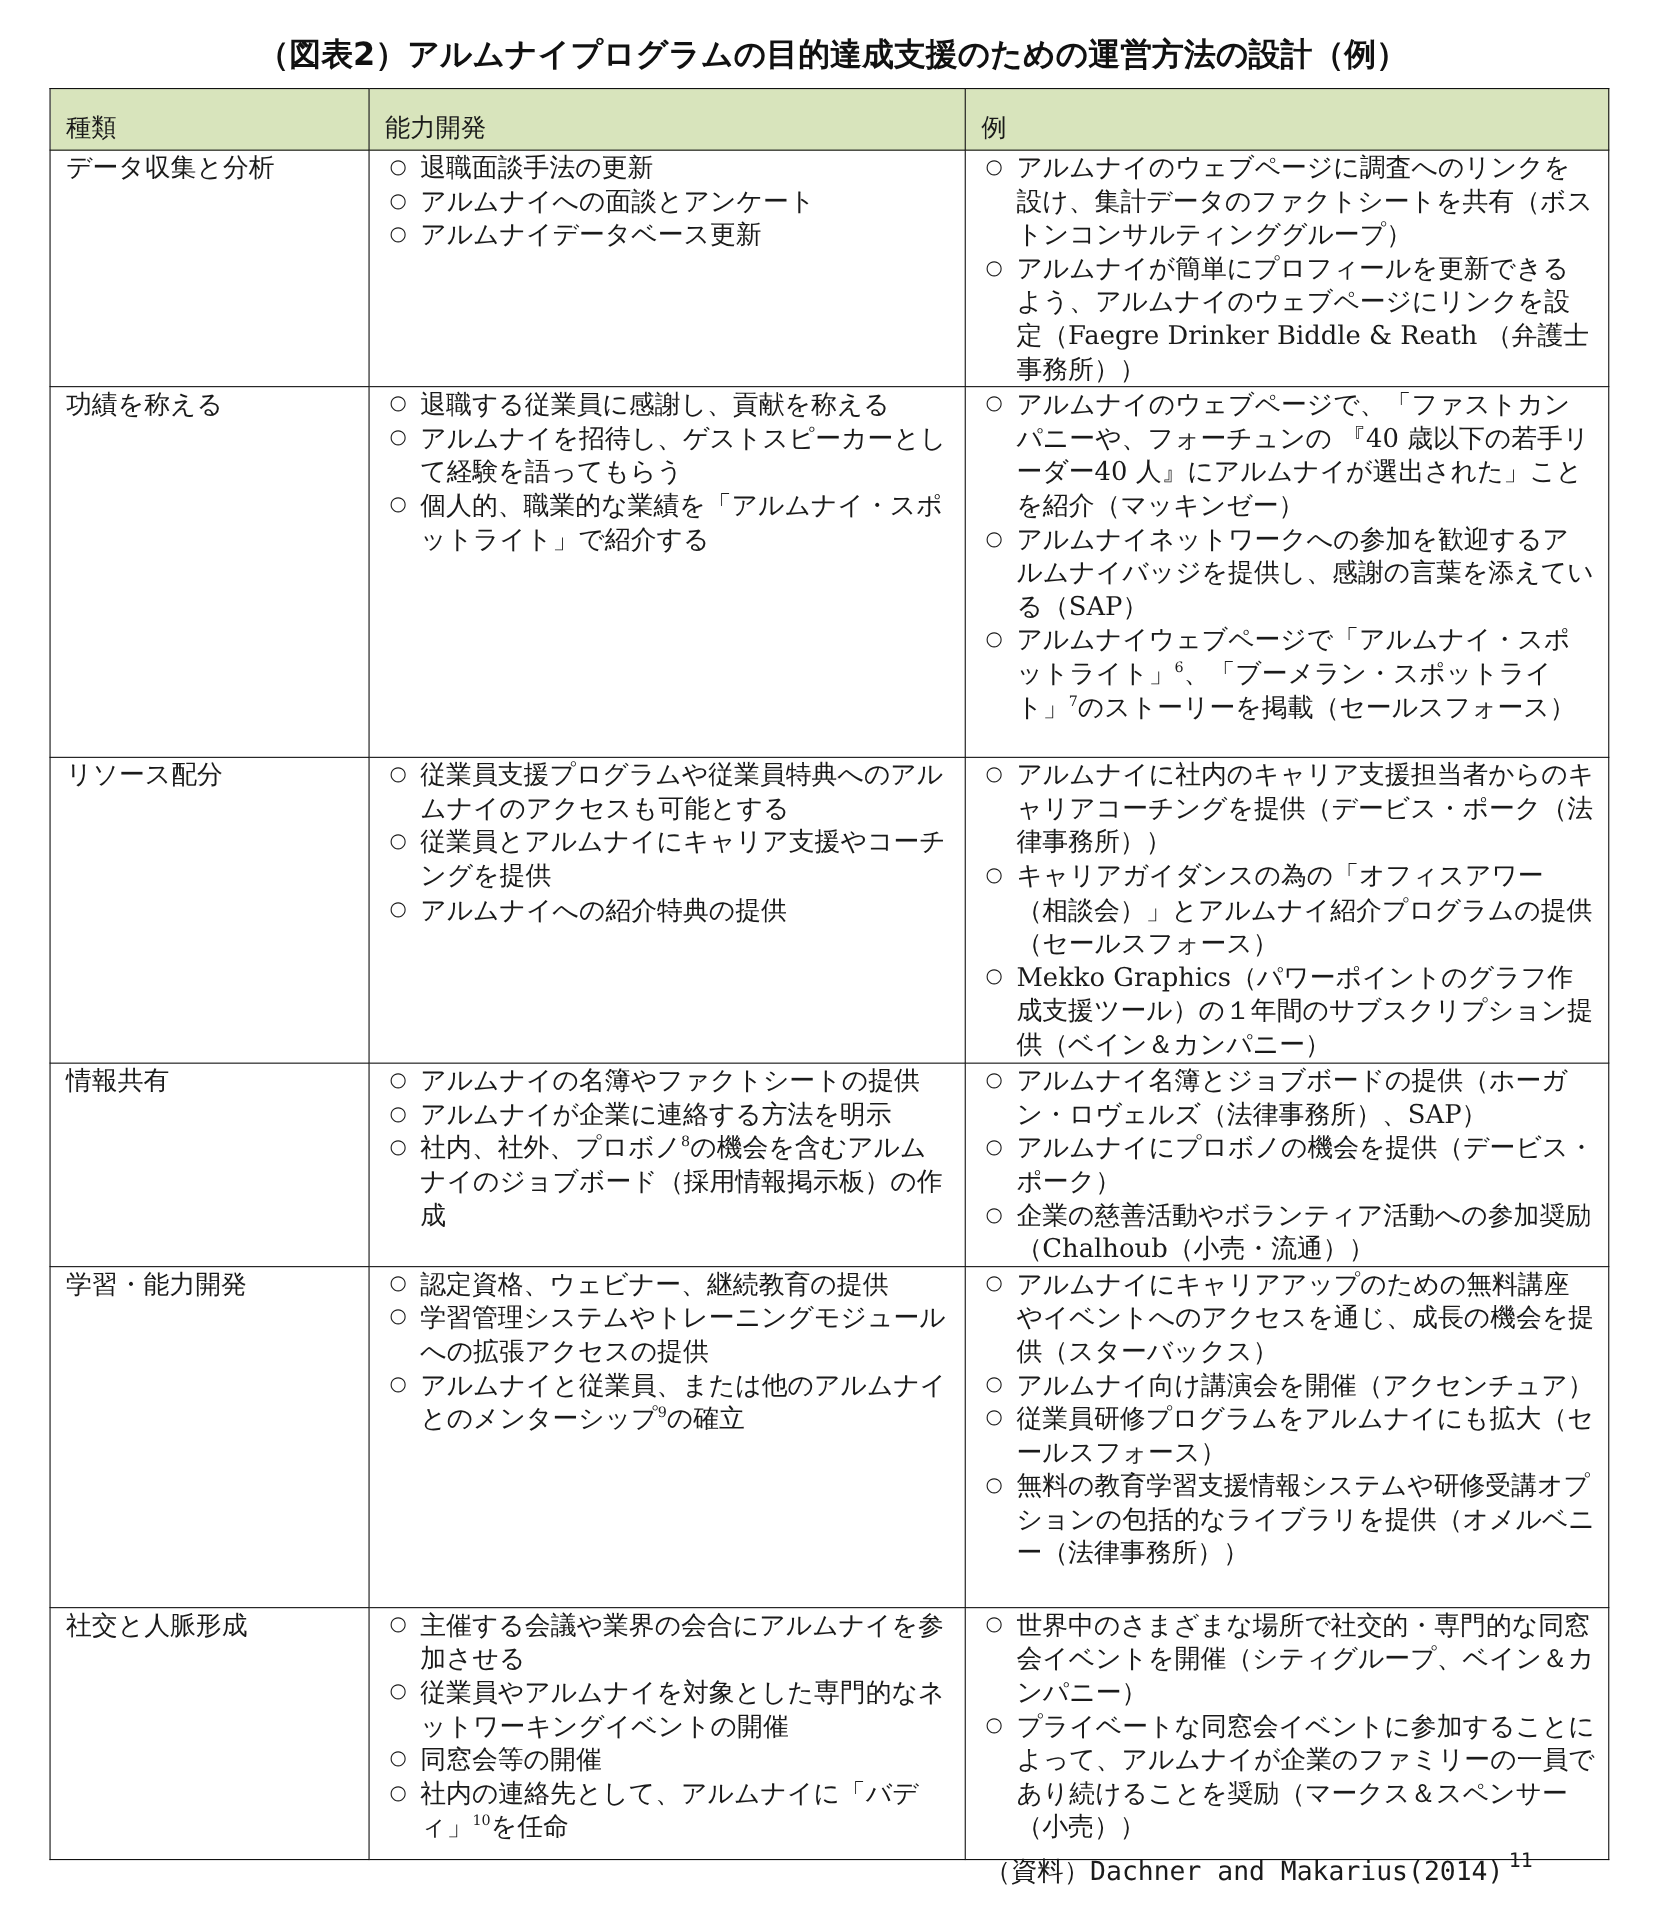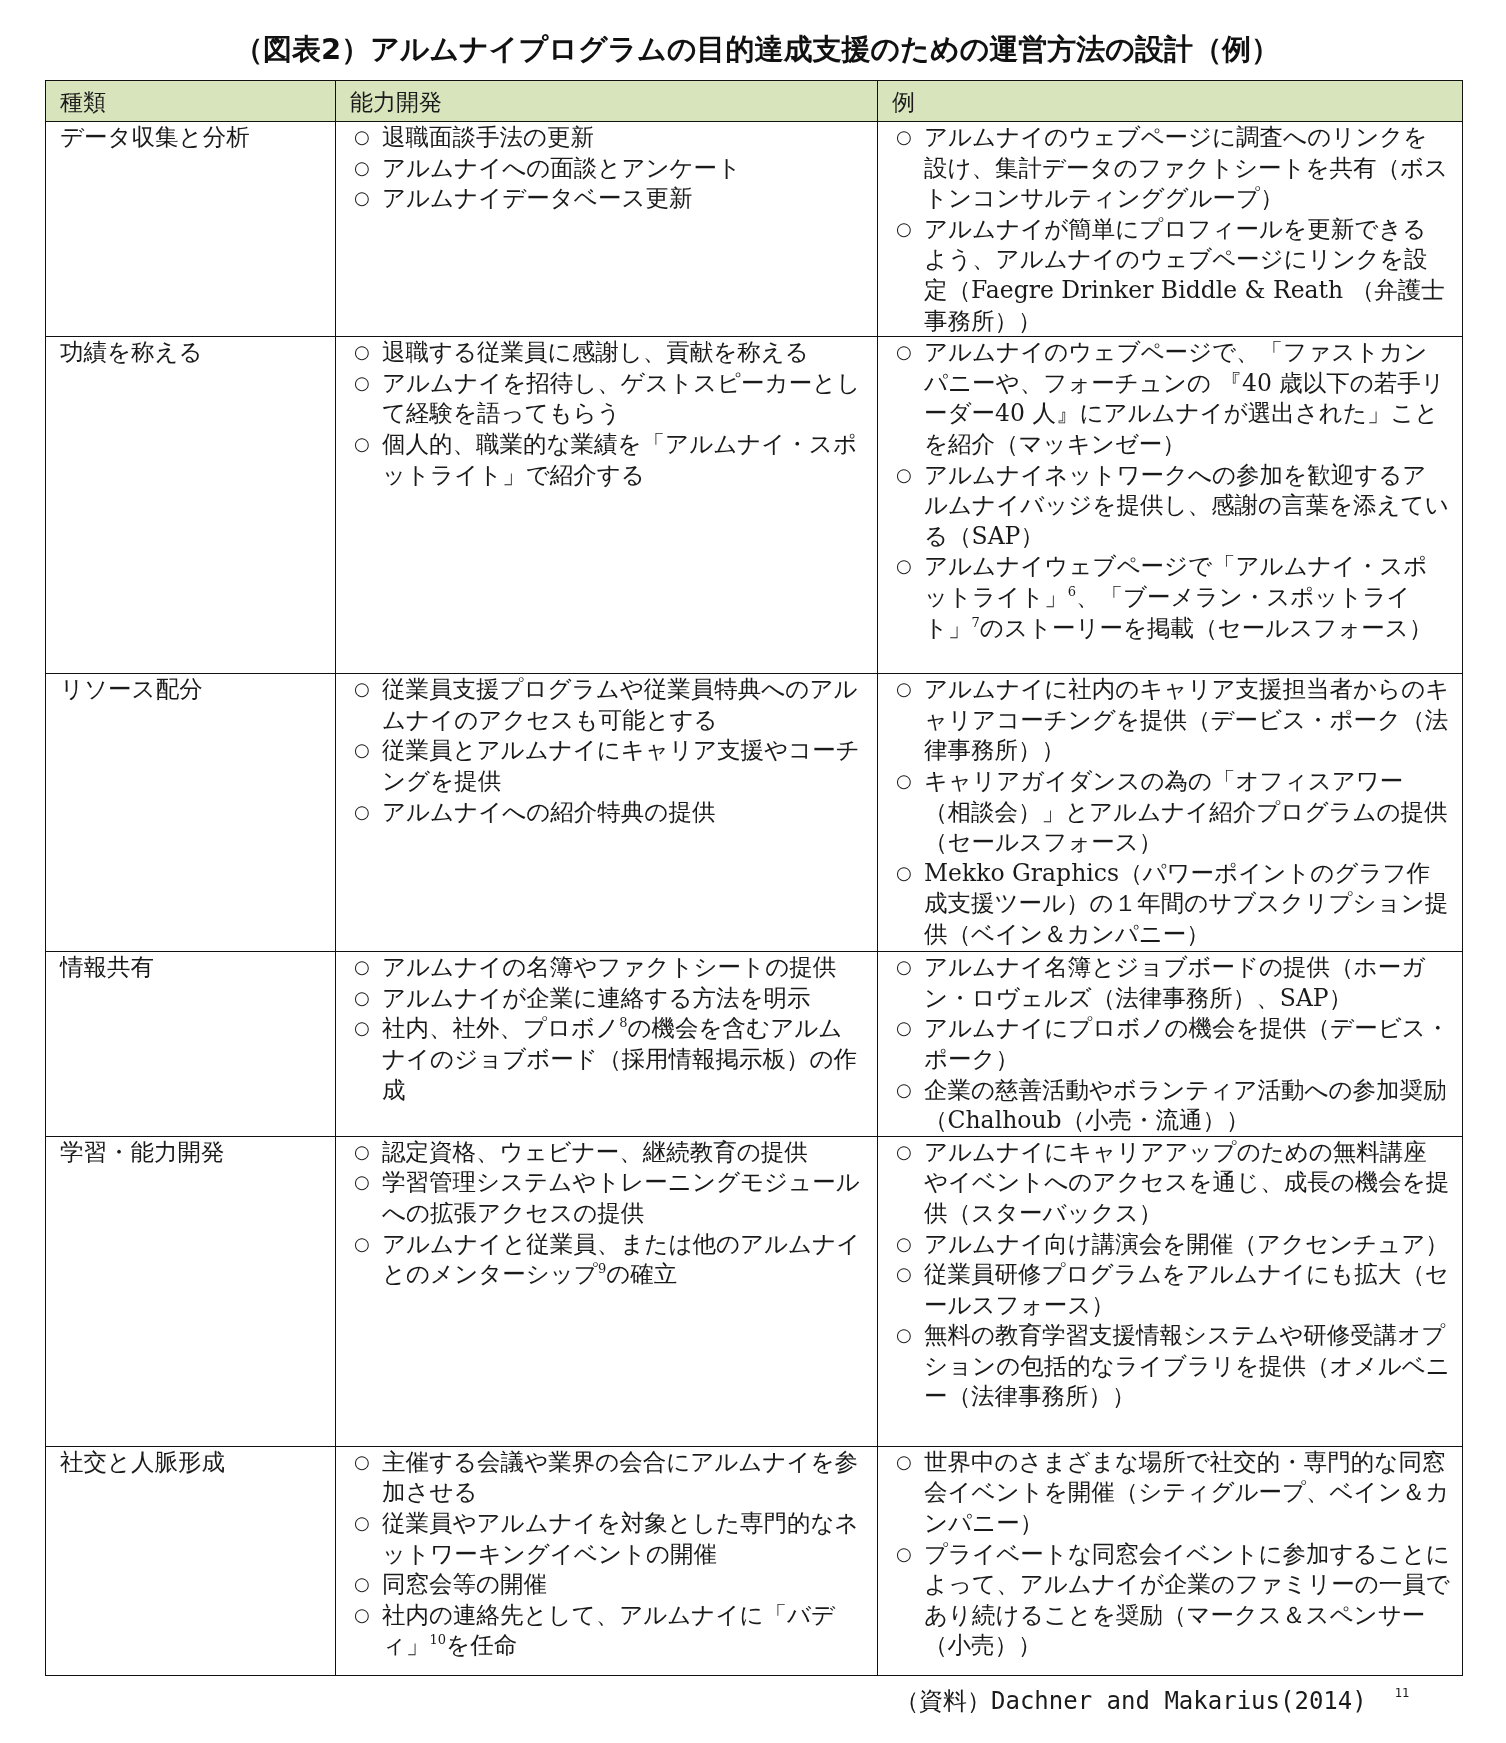--- a/index.html
+++ b/index.html
@@ -3,35 +3,35 @@
 <meta charset="utf-8">
 <style>
   html, body { margin: 0; padding: 0; background: #ffffff; }
   body { width: 1506px; height: 1743px; position: relative; font-family: "DejaVu Serif", "Liberation Serif", serif; color: #1a1a1a; }
   .title { position: absolute; top: 30px; left: 4px; width: 1506px; text-align: center; font-family: "DejaVu Sans", "Liberation Sans", sans-serif; font-weight: bold; font-size: 29px; letter-spacing: 0px; color: #111; }
   table.main { position: absolute; top: 80px; left: 45px; width: 1417px; border-collapse: collapse; table-layout: fixed; }
   table.main col.c1 { width: 290px; }
   table.main col.c2 { width: 542px; }
   table.main col.c3 { width: 585px; }
   table.main th, table.main td { border: 1.5px solid #111; vertical-align: top; text-align: left; font-weight: normal; }
-  table.main th { background: #d8e4bc; font-size: 23px; height: 36px; padding: 4px 14px 0 14px; line-height: 34px; }
+  table.main th { background: #d8e4bc; font-size: 23px; height: 36px; padding: 19px 14px 0 14px; line-height: 34px; }
   table.main td { font-size: 23.5px; line-height: 30.6px; padding: 0px 12px 0 14px; margin-top: 28px; }
   td.cat { padding-left: 14px; }
   ul.bl { list-style: none; margin: 0; padding: 0; }
   ul.bl li { position: relative; padding-left: 32px; }
   ul.bl li .bullet { position: absolute; left: 4px; top: 0; font-size: 18px; }
   sup { font-size: 13px; vertical-align: 9px; line-height: 0; }
   .r1 { height: 215px; }
   .r2 { height: 337px; }
   .r3 { height: 278px; }
   .r4 { height: 183px; }
   .r5 { height: 310px; }
   .r6 { height: 229px; }
   .source { position: absolute; top: 1685px; left: 895px; font-family: "DejaVu Sans Mono", "Liberation Mono", monospace; font-size: 24px; color: #1a1a1a; }
-  .source sup { font-size: 12px; vertical-align: 12px; margin-left: 28px; }
+  .source sup { font-size: 18px; vertical-align: 12px; margin-left: 5px; }
 </style>
 </head>
 <body>
 
 <div class="title">（図表2）アルムナイプログラムの目的達成支援のための運営方法の設計（例）</div>
 
 <table class="main">
   <colgroup>
       <col class="c1">
       <col class="c2">

